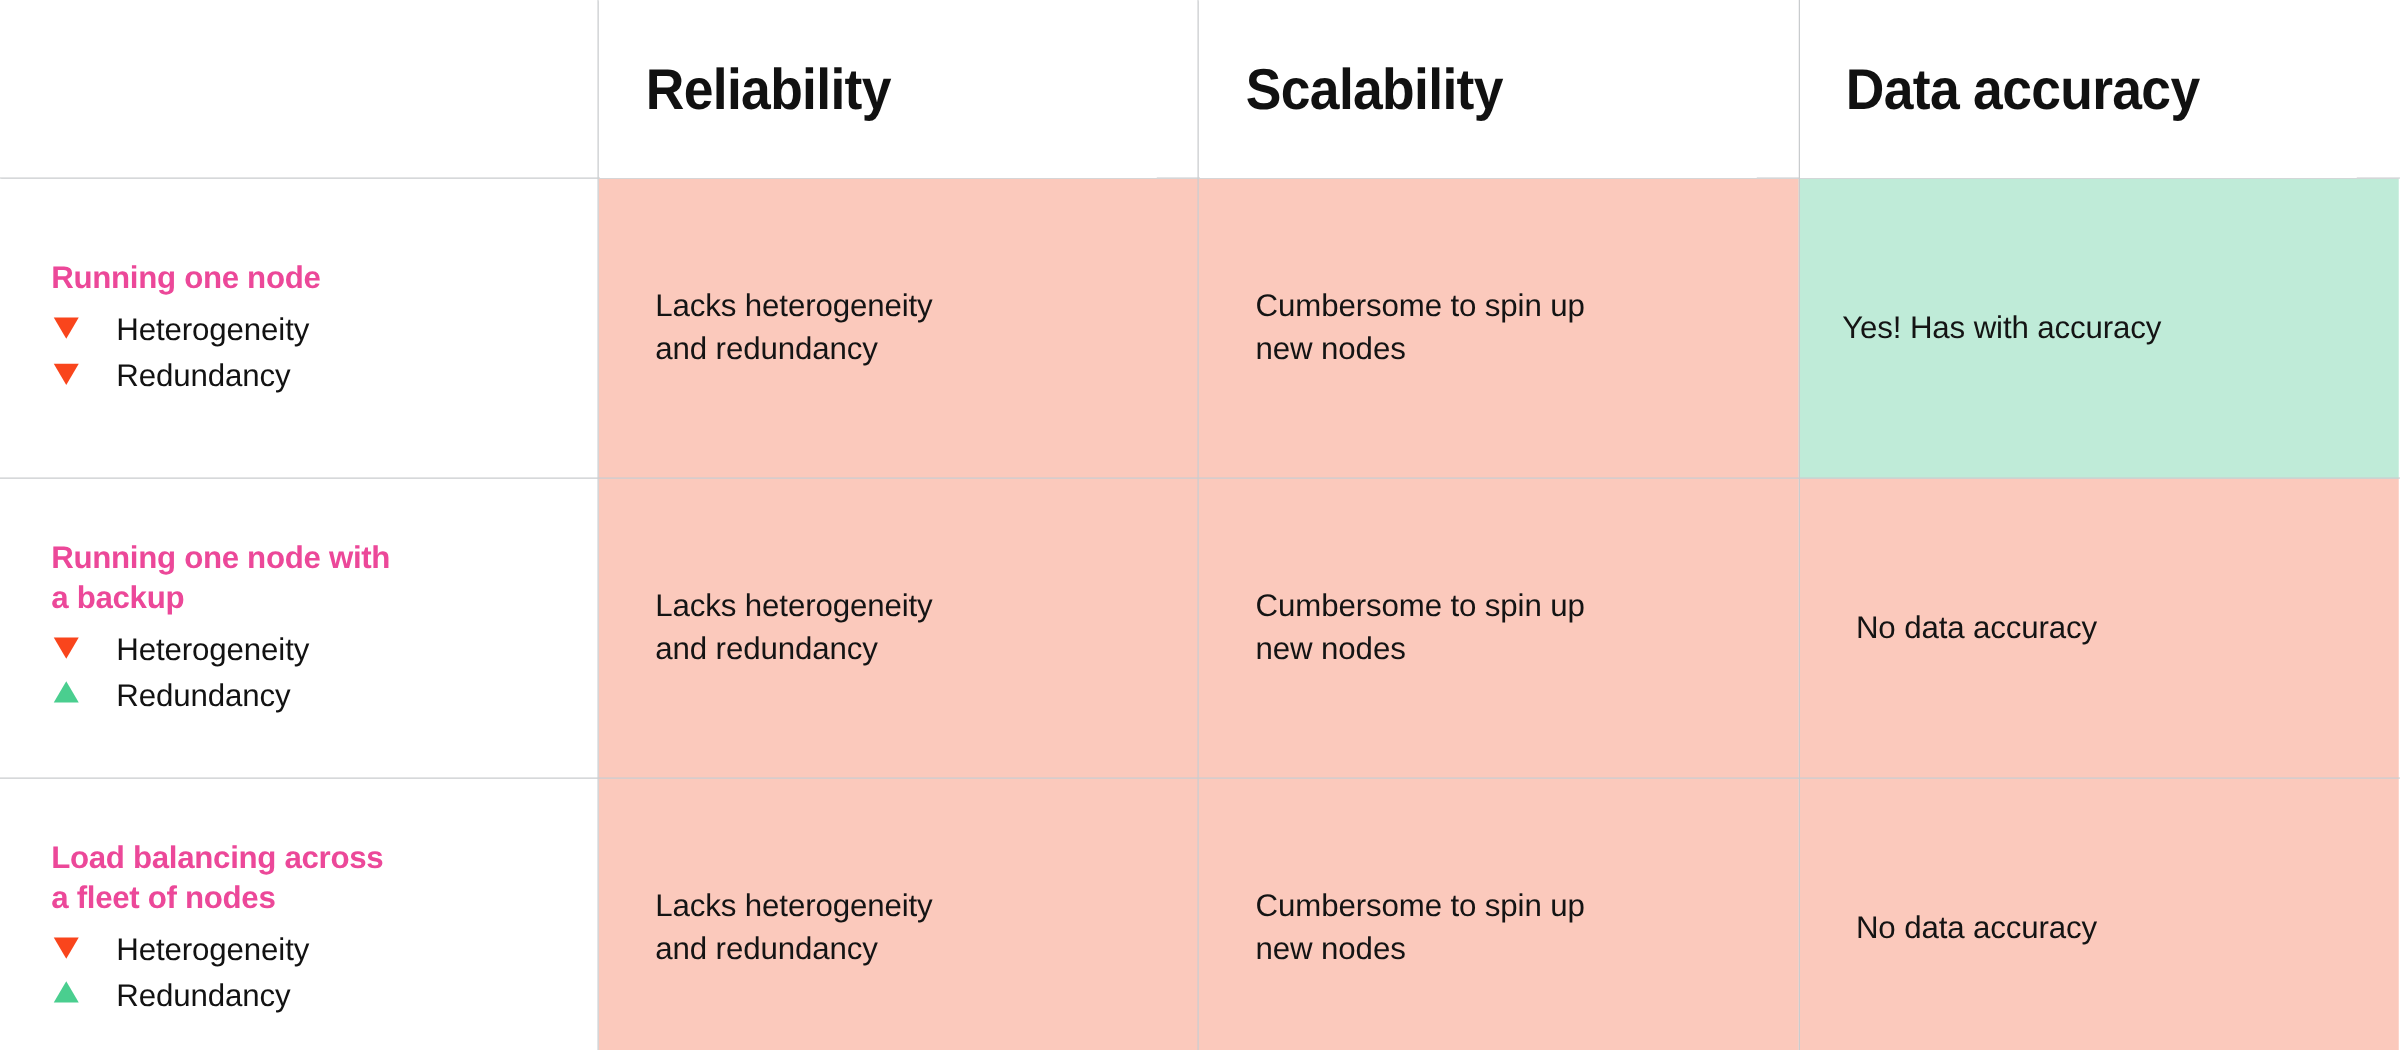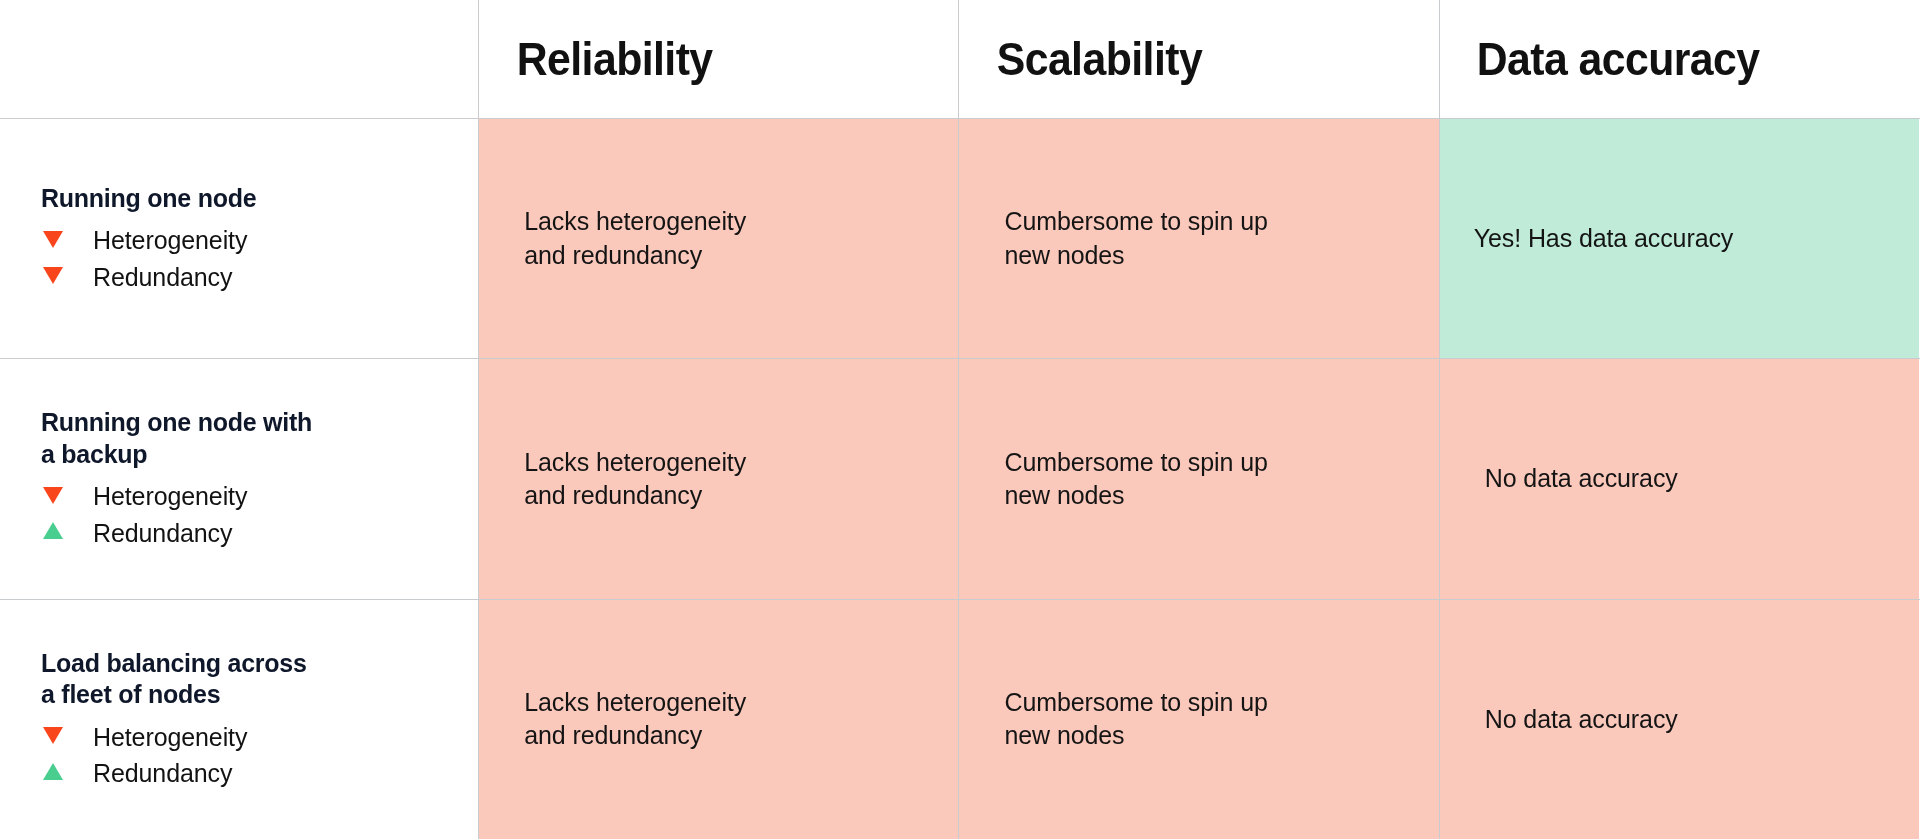--- a/index.html
+++ b/index.html
@@ -26,21 +26,21 @@
     vertical-align: middle;
     padding: 0;
   }
   
   tr:first-child th { border-top-color: #ffffff; }
   tr th:first-child, tr td:first-child { border-left-color: #ffffff; }
   tr th:last-child, tr td:last-child { border-right-color: #ffffff; }
   tr:last-child td { border-bottom-color: #ffffff; }
 
   
-  thead tr { height: 118px; }
+  thead tr { height: 142px; }
   th.col-head {
     background: #ffffff;
     text-align: left;
     padding: 0 0 0 40px;
     font-family: "Liberation Sans Narrow", "Liberation Sans", sans-serif;
     font-weight: 700;
     font-size: 46px;
     line-height: 1.05;
     letter-spacing: -0.6px;
     color: #111111;
@@ -51,21 +51,21 @@
 
   
   td.row-label {
     background: #ffffff;
     padding: 0 24px 0 40px;
   }
   .row-title {
     font-weight: 700;
     font-size: 25px;
     line-height: 1.26;
-    color: #0f172a;
+    color: #ec4899;
     letter-spacing: -0.25px;
     margin-bottom: 9px;
     max-width: 360px;
   }
   .indicator-list { display: block; }
   .indicator {
     display: flex;
     align-items: center;
     gap: 28px;
     margin-top: 2px;
@@ -137,21 +137,21 @@
           </td>
           <td class="cell tone-neg">
             <div class="cell-text">Lacks heterogeneity
 and redundancy</div>
           </td>
           <td class="cell tone-neg">
             <div class="cell-text">Cumbersome to spin up
 new nodes</div>
           </td>
           <td class="cell tone-pos">
-            <div class="cell-text">Yes! Has data accuracy</div>
+            <div class="cell-text">Yes! Has with accuracy</div>
           </td>
         </tr>
         <tr class="data-row">
           <td class="row-label">
             <div class="row-title" style="white-space: pre-line;">Running one node with
 a backup</div>
             <div class="indicator-list">
               <div class="indicator">
                 <span class="tri"><svg width="24" height="22" viewBox="0 0 22 22" aria-hidden="true">
                     <polygon points="1,3 21,3 11,20" fill="#F9451C"></polygon>

